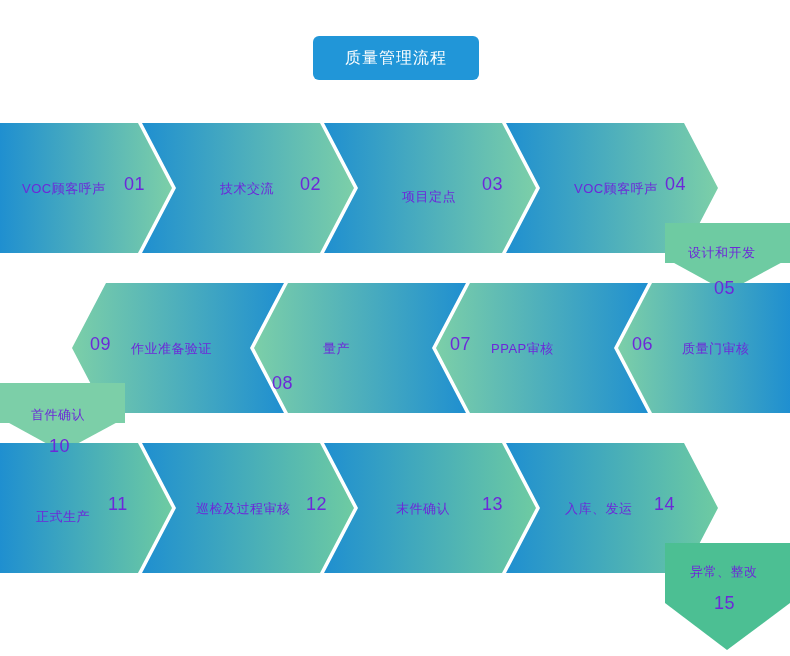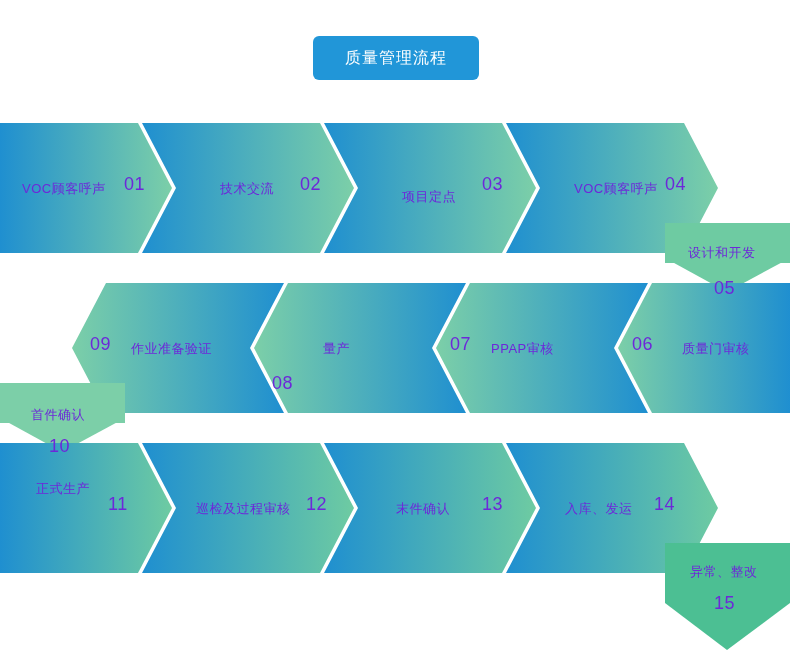--- a/index.html
+++ b/index.html
@@ -139,21 +139,21 @@
 
   <div class="lbl lbl-num" style="left:272px; top:334px;margin-top:39px;">08</div>
   <div class="lbl lbl-text" style="left:323px; top:340px;">量产</div>
 
   <div class="lbl lbl-num" style="left:90px; top:334px;">09</div>
   <div class="lbl lbl-text" style="left:131px; top:340px;">作业准备验证</div>
 
   <div class="lbl lbl-text" style="left:31px; top:406px;">首件确认</div>
   <div class="lbl lbl-num" style="left:49px; top:436px;">10</div>
 
-  <div class="lbl lbl-text" style="left:36px; top:480px;">正式生产</div>
+  <div class="lbl lbl-text" style="left:36px; top:508px;">正式生产</div>
   <div class="lbl lbl-num" style="left:108px; top:494px;">11</div>
 
   <div class="lbl lbl-text" style="left:196px; top:500px;">巡检及过程审核</div>
   <div class="lbl lbl-num" style="left:306px; top:494px;">12</div>
 
   <div class="lbl lbl-text" style="left:396px; top:500px;">末件确认</div>
   <div class="lbl lbl-num" style="left:482px; top:494px;">13</div>
 
   <div class="lbl lbl-text" style="left:565px; top:500px;">入库、发运</div>
   <div class="lbl lbl-num" style="left:646px; top:494px;margin-left:8px;">14</div>

